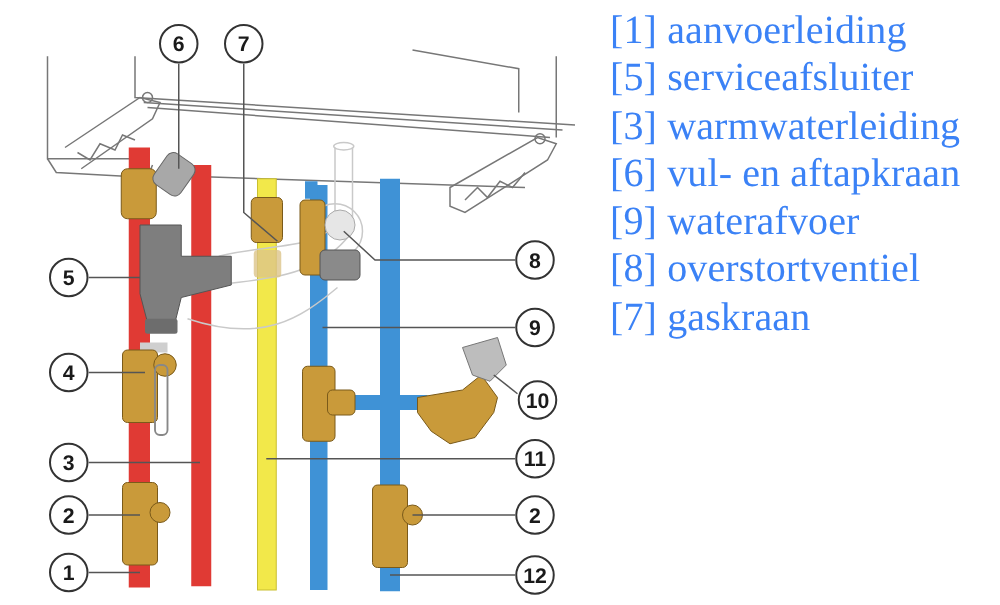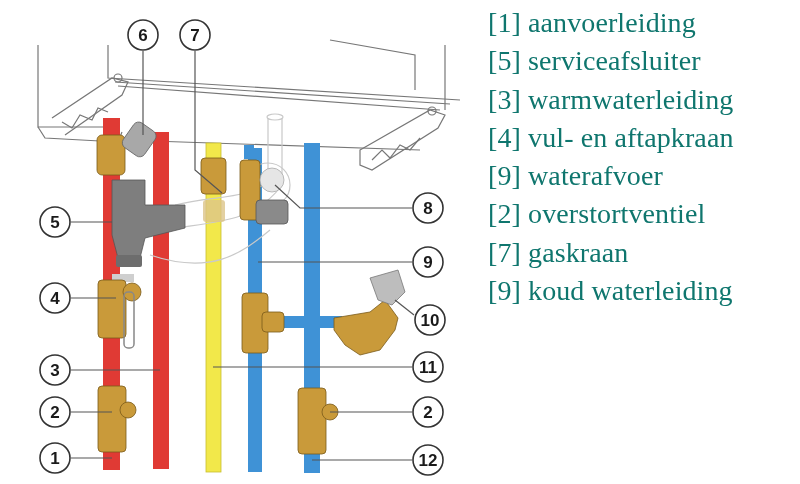--- a/index.html
+++ b/index.html
@@ -1,19 +1,19 @@
 <!DOCTYPE html>
 <html><head>
 <meta charset="utf-8">
 <style>
   html, body { margin:0; padding:0; background:#ffffff; }
   body { width:800px; height:484px; position:relative; overflow:hidden; font-family:"Liberation Serif","DejaVu Serif",serif; }
   #diagram { position:absolute; left:0; top:0; width:470px; height:484px; }
   #legend { position:absolute; left:488px; top:4px; margin:0; padding:0; list-style:none; }
-  #legend li { font-size:28px; line-height:38.3px; color:#0f766e; white-space:nowrap; letter-spacing:0.1px; }
+  #legend li { font-size:32px; line-height:38.3px; color:#3b82f6; white-space:nowrap; letter-spacing:0.1px; }
   .callout-text { font-family:"Liberation Sans","DejaVu Sans",sans-serif; font-weight:bold; font-size:17px; fill:#1a1a1a; }
 </style>
 </head>
 <body>
 
 <svg id="diagram" viewBox="0 0 470 484" xmlns="http://www.w3.org/2000/svg">
 
   <g fill="none" stroke="#777" stroke-width="1.2">
     <path d="M38,45 L38,127 L120,127"></path>
     <path d="M38,127 L45,138 L118,142 L122,132"></path>
@@ -151,18 +151,17 @@
   <g>
       <circle cx="428" cy="460" r="15" fill="#fff" stroke="#333" stroke-width="1.6"></circle>
       <text class="callout-text" x="428" y="466" text-anchor="middle">12</text>
     </g>
 </svg>
 
 <ul id="legend">
   <li>[1] aanvoerleiding</li>
   <li>[5] serviceafsluiter</li>
   <li>[3] warmwaterleiding</li>
-  <li>[4] vul- en aftapkraan</li>
+  <li>[6] vul- en aftapkraan</li>
   <li>[9] waterafvoer</li>
-  <li>[2] overstortventiel</li>
+  <li>[8] overstortventiel</li>
   <li>[7] gaskraan</li>
-  <li>[9] koud waterleiding</li>
 </ul>
 
 </body></html>

